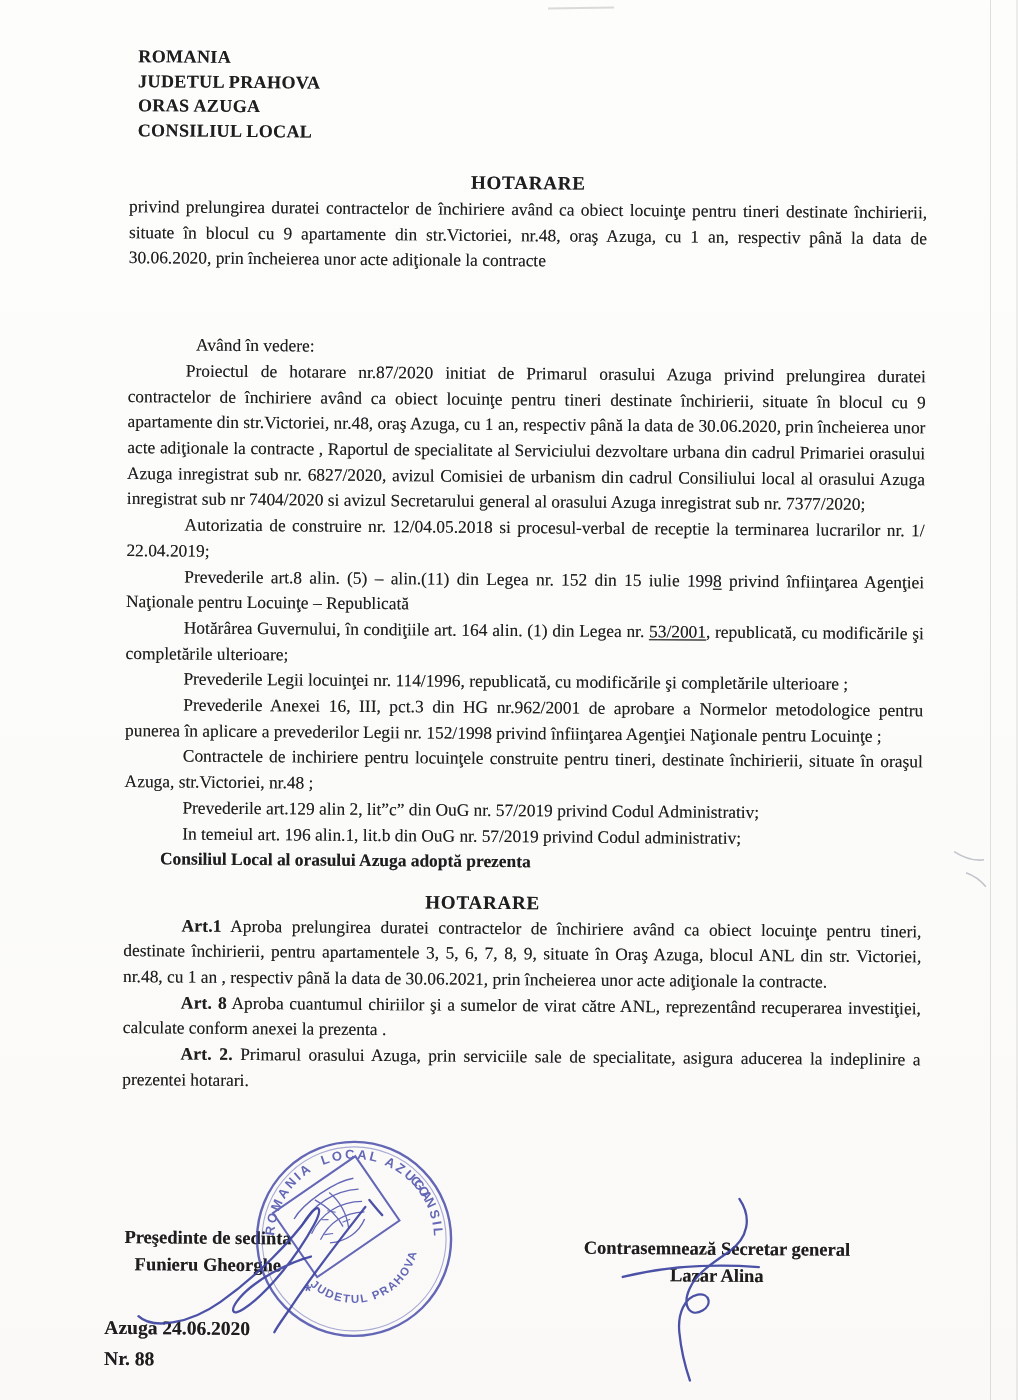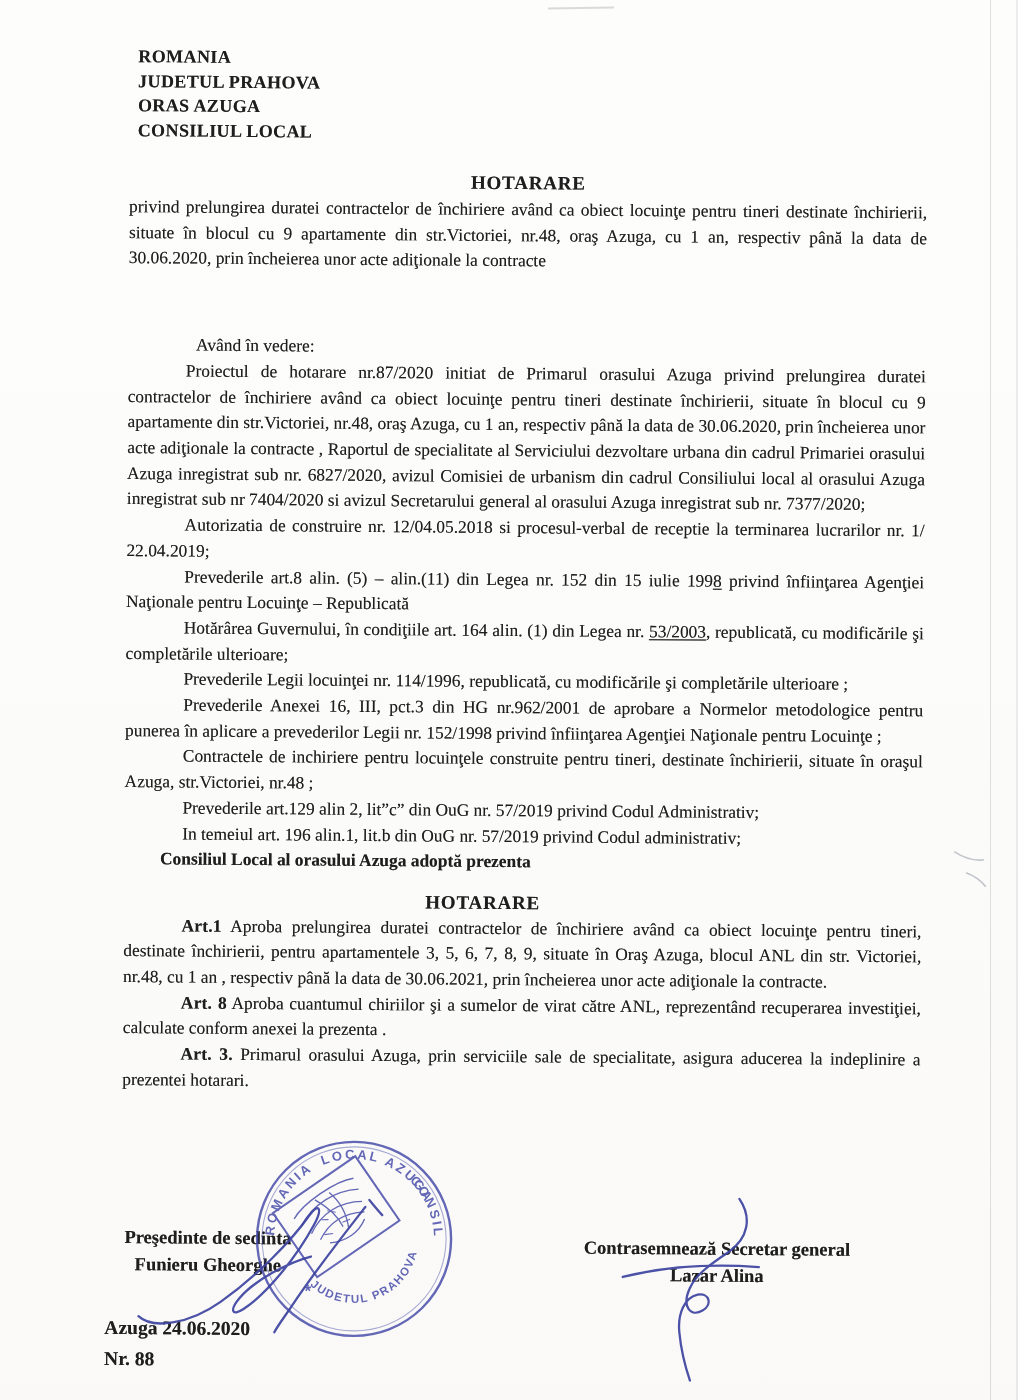--- a/index.html
+++ b/index.html
@@ -64,34 +64,34 @@
       </div>
 
       <div class="title1">HOTARARE</div>
       <p class="subtitle">privind prelungirea duratei contractelor de închiriere având ca obiect locuinţe pentru tineri destinate închirierii,  situate în blocul cu 9 apartamente din str.Victoriei, nr.48, oraş Azuga, cu 1 an, respectiv până la data de 30.06.2020, prin încheierea unor acte adiţionale la contracte</p>
 
       <p class="having">Având în vedere:</p>
 
       <p class="recital">Proiectul de hotarare nr.87/2020 initiat de Primarul orasului Azuga privind prelungirea duratei contractelor de închiriere având ca obiect locuinţe pentru tineri destinate închirierii,  situate în blocul cu 9 apartamente din str.Victoriei, nr.48, oraş Azuga, cu 1 an, respectiv până la data de 30.06.2020, prin încheierea unor acte adiţionale la contracte , Raportul de specialitate al Serviciului dezvoltare urbana din cadrul Primariei orasului Azuga inregistrat sub nr. 6827/2020, avizul Comisiei de urbanism din cadrul Consiliului local al orasului Azuga inregistrat sub nr 7404/2020 si avizul Secretarului general al orasului Azuga inregistrat sub nr. 7377/2020;</p>
       <p class="recital">Autorizatia de construire nr. 12/04.05.2018  si  procesul-verbal de receptie la terminarea lucrarilor nr.  1/ 22.04.2019;</p>
       <p class="recital">Prevederile art.8 alin. (5) – alin.(11) din Legea  nr. 152 din 15 iulie 199<u>8</u> privind înfiinţarea Agenţiei Naţionale pentru Locuinţe – Republicată</p>
-      <p class="recital">Hotărârea Guvernului, în condiţiile art. 164 alin. (1) din Legea nr. <u>53/2003</u>, republicată, cu modificările şi completările ulterioare;</p>
+      <p class="recital">Hotărârea Guvernului, în condiţiile art. 164 alin. (1) din Legea nr. <u>53/2001</u>, republicată, cu modificările şi completările ulterioare;</p>
       <p class="recital">Prevederile Legii locuinţei nr. 114/1996, republicată, cu modificările şi completările ulterioare ;</p>
       <p class="recital">Prevederile Anexei 16, III, pct.3 din HG nr.962/2001 de aprobare a Normelor metodologice pentru punerea în aplicare a prevederilor Legii nr. 152/1998 privind înfiinţarea Agenţiei Naţionale pentru Locuinţe ;</p>
       <p class="recital">Contractele de inchiriere pentru locuinţele construite pentru tineri, destinate închirierii, situate în oraşul Azuga, str.Victoriei, nr.48 ;</p>
       <p class="recital">Prevederile art.129 alin 2, lit”c” din OuG nr. 57/2019 privind Codul Administrativ;</p>
       <p class="recital">In temeiul art. 196 alin.1, lit.b din OuG nr. 57/2019 privind Codul administrativ;</p>
 
       <p class="adopt">Consiliul Local al orasului Azuga adoptă prezenta</p>
 
       <div class="title2">HOTARARE</div>
 
       <p class="art m-art1"><b>Art.1</b> <span>Aproba  prelungirea duratei contractelor de închiriere având ca obiect locuinţe pentru tineri, destinate închirierii, pentru apartamentele 3, 5, 6, 7, 8, 9,  situate în Oraş Azuga, blocul ANL din str. Victoriei, nr.48, cu 1 an , respectiv până la data de 30.06.2021, prin încheierea unor acte adiţionale la contracte.</span></p>
       <p class="art m-art2"><b>Art. 8</b> <span>Aproba cuantumul chiriilor şi a sumelor de virat  către ANL, reprezentând recuperarea investiţiei,  calculate conform anexei la prezenta .</span></p>
-      <p class="art m-art3"><b>Art. 3.</b> <span>Primarul orasului Azuga, prin serviciile sale de specialitate, asigura aducerea la indeplinire a prezentei hotarari.</span></p>
+      <p class="art m-art3"><b>Art. 2.</b> <span>Primarul orasului Azuga, prin serviciile sale de specialitate, asigura aducerea la indeplinire a prezentei hotarari.</span></p>
     </div>
 
     <div class="sig sig-left">
       <div>Preşedinte de sedinta</div>
       <div>Funieru Gheorghe</div>
     </div>
 
     <div class="sig sig-right">
       <div>Contrasemnează  Secretar general</div>
       <div>Lazar Alina</div>

